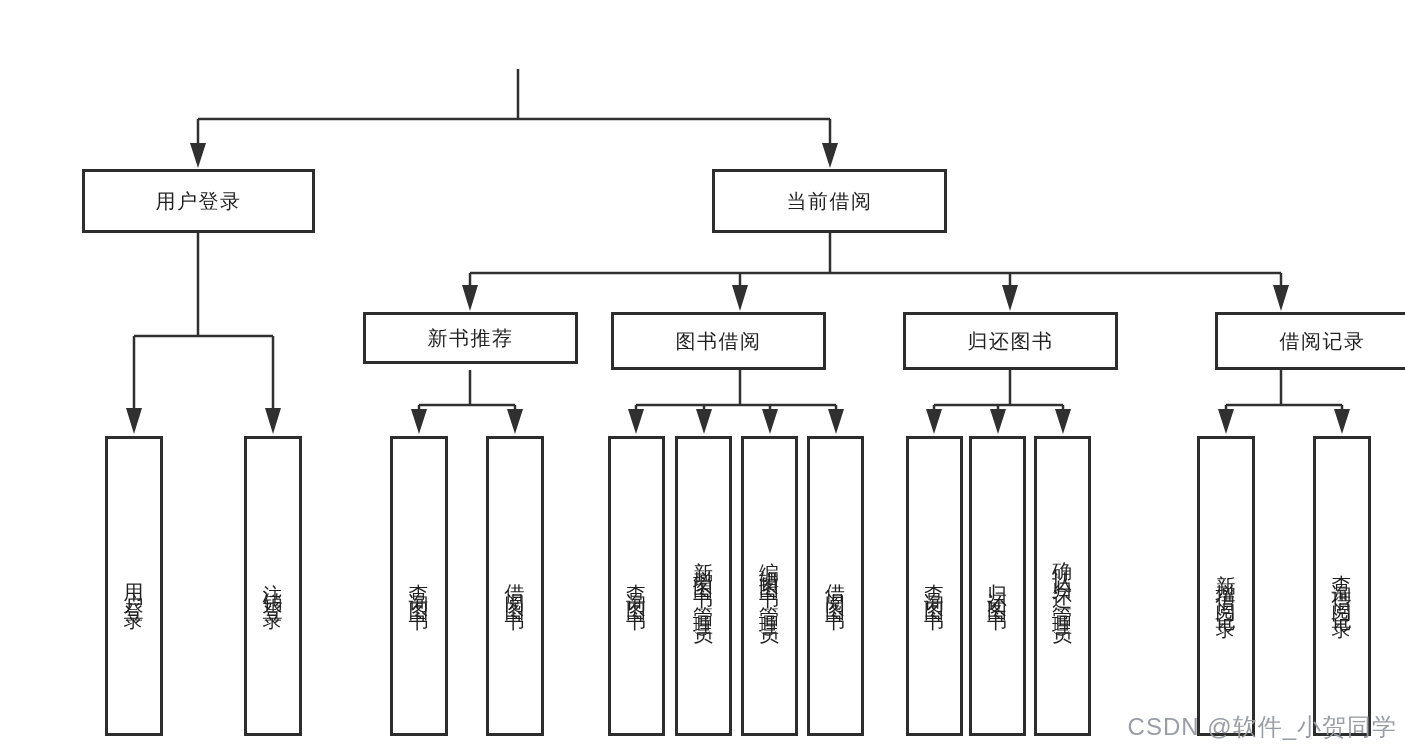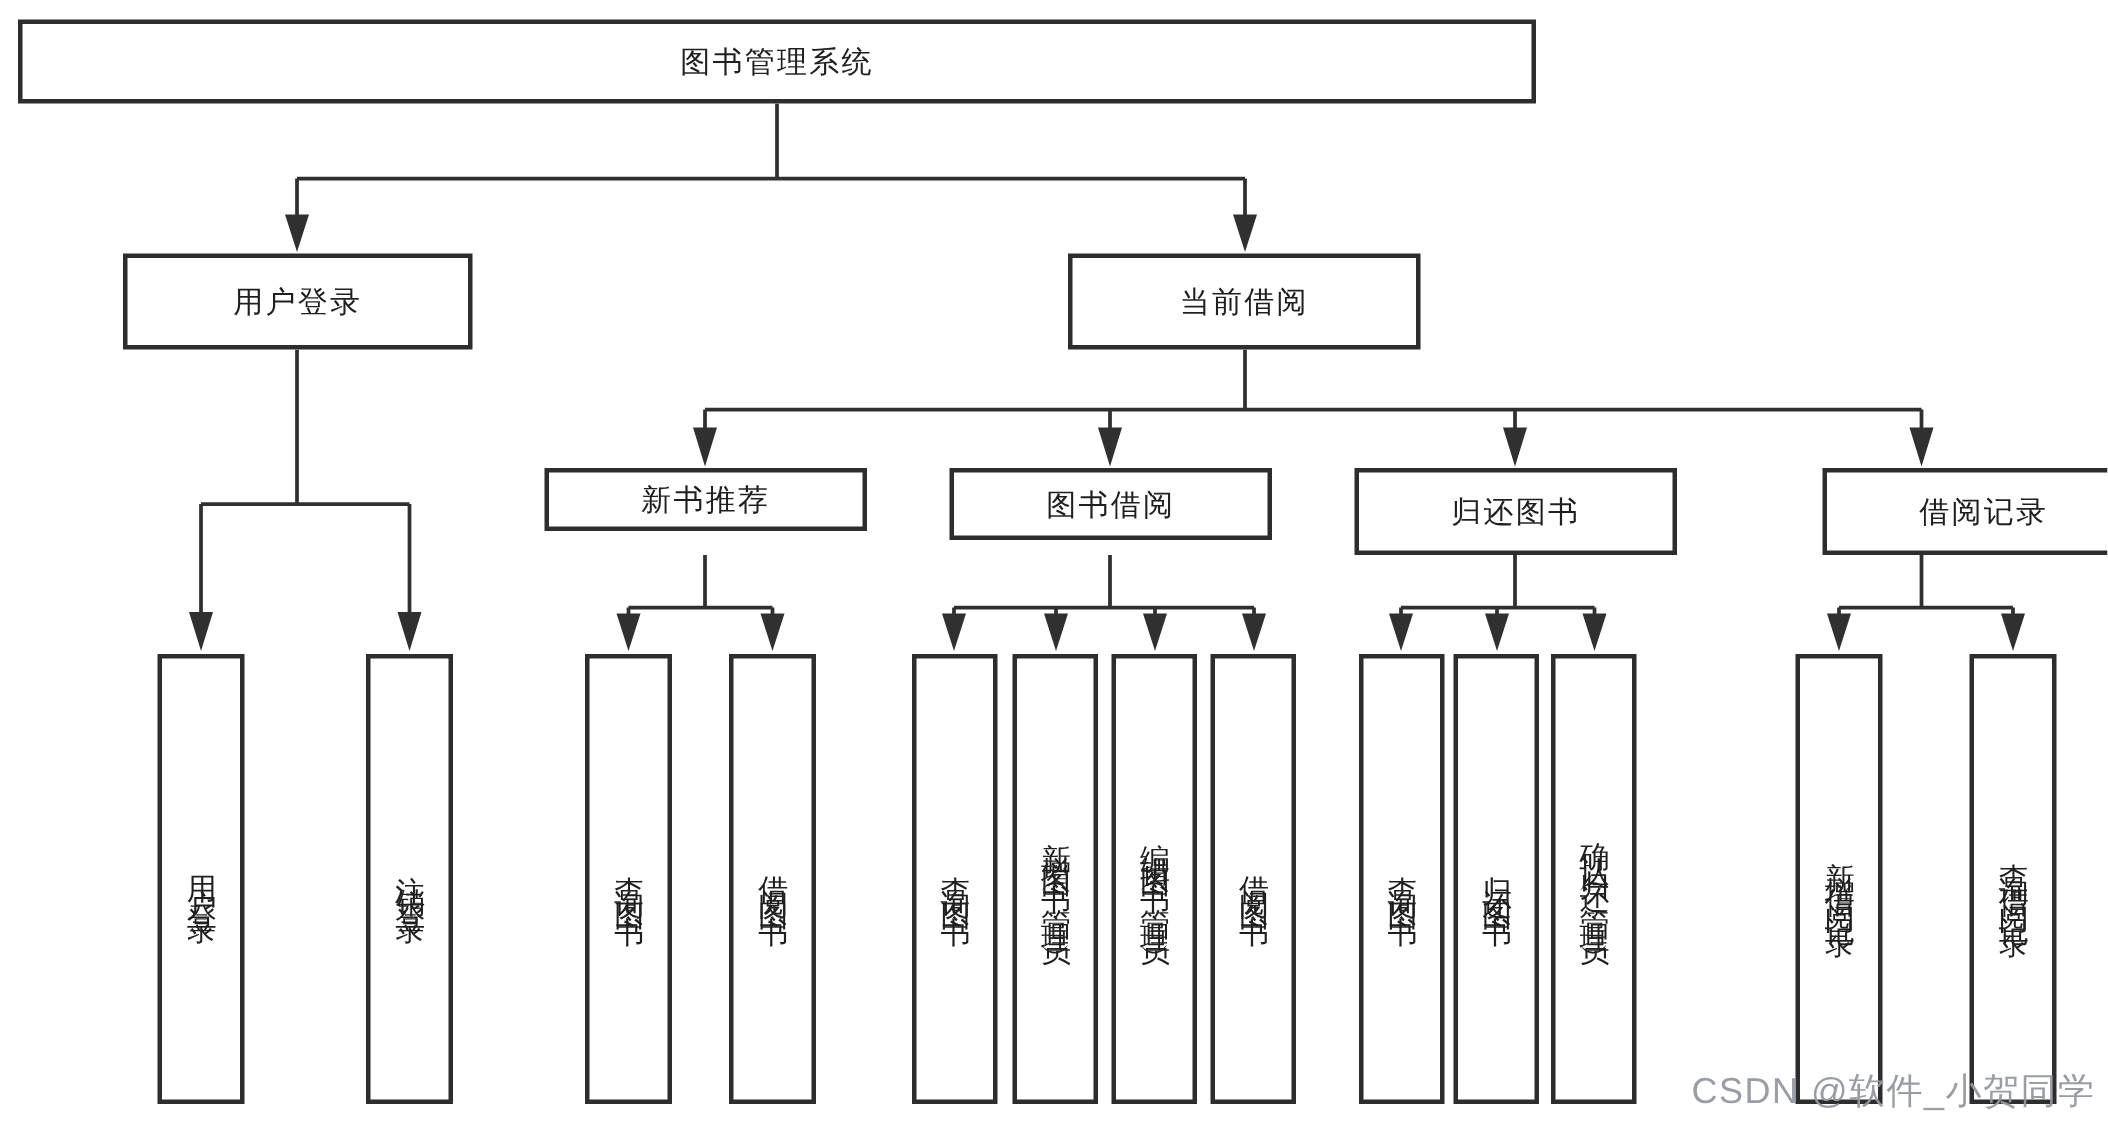--- a/index.html
+++ b/index.html
@@ -39,35 +39,32 @@
              M1281,370 V405 M1226,405 H1342 M1226,405 V411 M1342,405 V411"></path>
     <path fill="#303030" stroke="none" d="M190,143 h16 L198,168 z M822,143 h16 L830,168 z
              M462,285 h16 L470,311 z M732,285 h16 L740,311 z M1002,285 h16 L1010,311 z M1273,285 h16 L1281,311 z
              M126,408 h16 L134,434 z M265,408 h16 L273,434 z
              M411,409 h16 L419,434 z M507,409 h16 L515,434 z
              M628,409 h16 L636,434 z M696,409 h16 L704,434 z M762,409 h16 L770,434 z M828,409 h16 L836,434 z
              M926,409 h16 L934,434 z M990,409 h16 L998,434 z M1055,409 h16 L1063,434 z
              M1218,409 h16 L1226,434 z M1334,409 h16 L1342,434 z"></path>
   </svg>
 
-  <div class="box" style="left:12px;top:13px;width:1012px;height:56px">
-    <span class="lbl">图书管理系统</span>
-  </div>
 
   <div class="box" style="left:82px;top:169px;width:233px;height:64px">
     <span class="lbl">用户登录</span>
   </div>
   <div class="box" style="left:712px;top:169px;width:235px;height:64px">
     <span class="lbl">当前借阅</span>
   </div>
 
-  <div class="box" style="left:363px;top:312px;width:215px;height:42px">
+  <div class="box" style="left:363px;top:312px;width:215px;height:52px">
     <span class="lbl">新书推荐</span>
   </div>
-  <div class="box" style="left:633px;top:312px;width:215px;height:48px">
+  <div class="box" style="left:611px;top:312px;width:215px;height:58px">
     <span class="lbl">图书借阅</span>
   </div>
   <div class="box" style="left:903px;top:312px;width:215px;height:58px">
     <span class="lbl">归还图书</span>
   </div>
   <div class="box" style="left:1215px;top:312px;width:215px;height:58px">
     <span class="lbl">借阅记录</span>
   </div>
 
   <div class="box" style="left:105px;top:436px;width:58px;height:300px">

